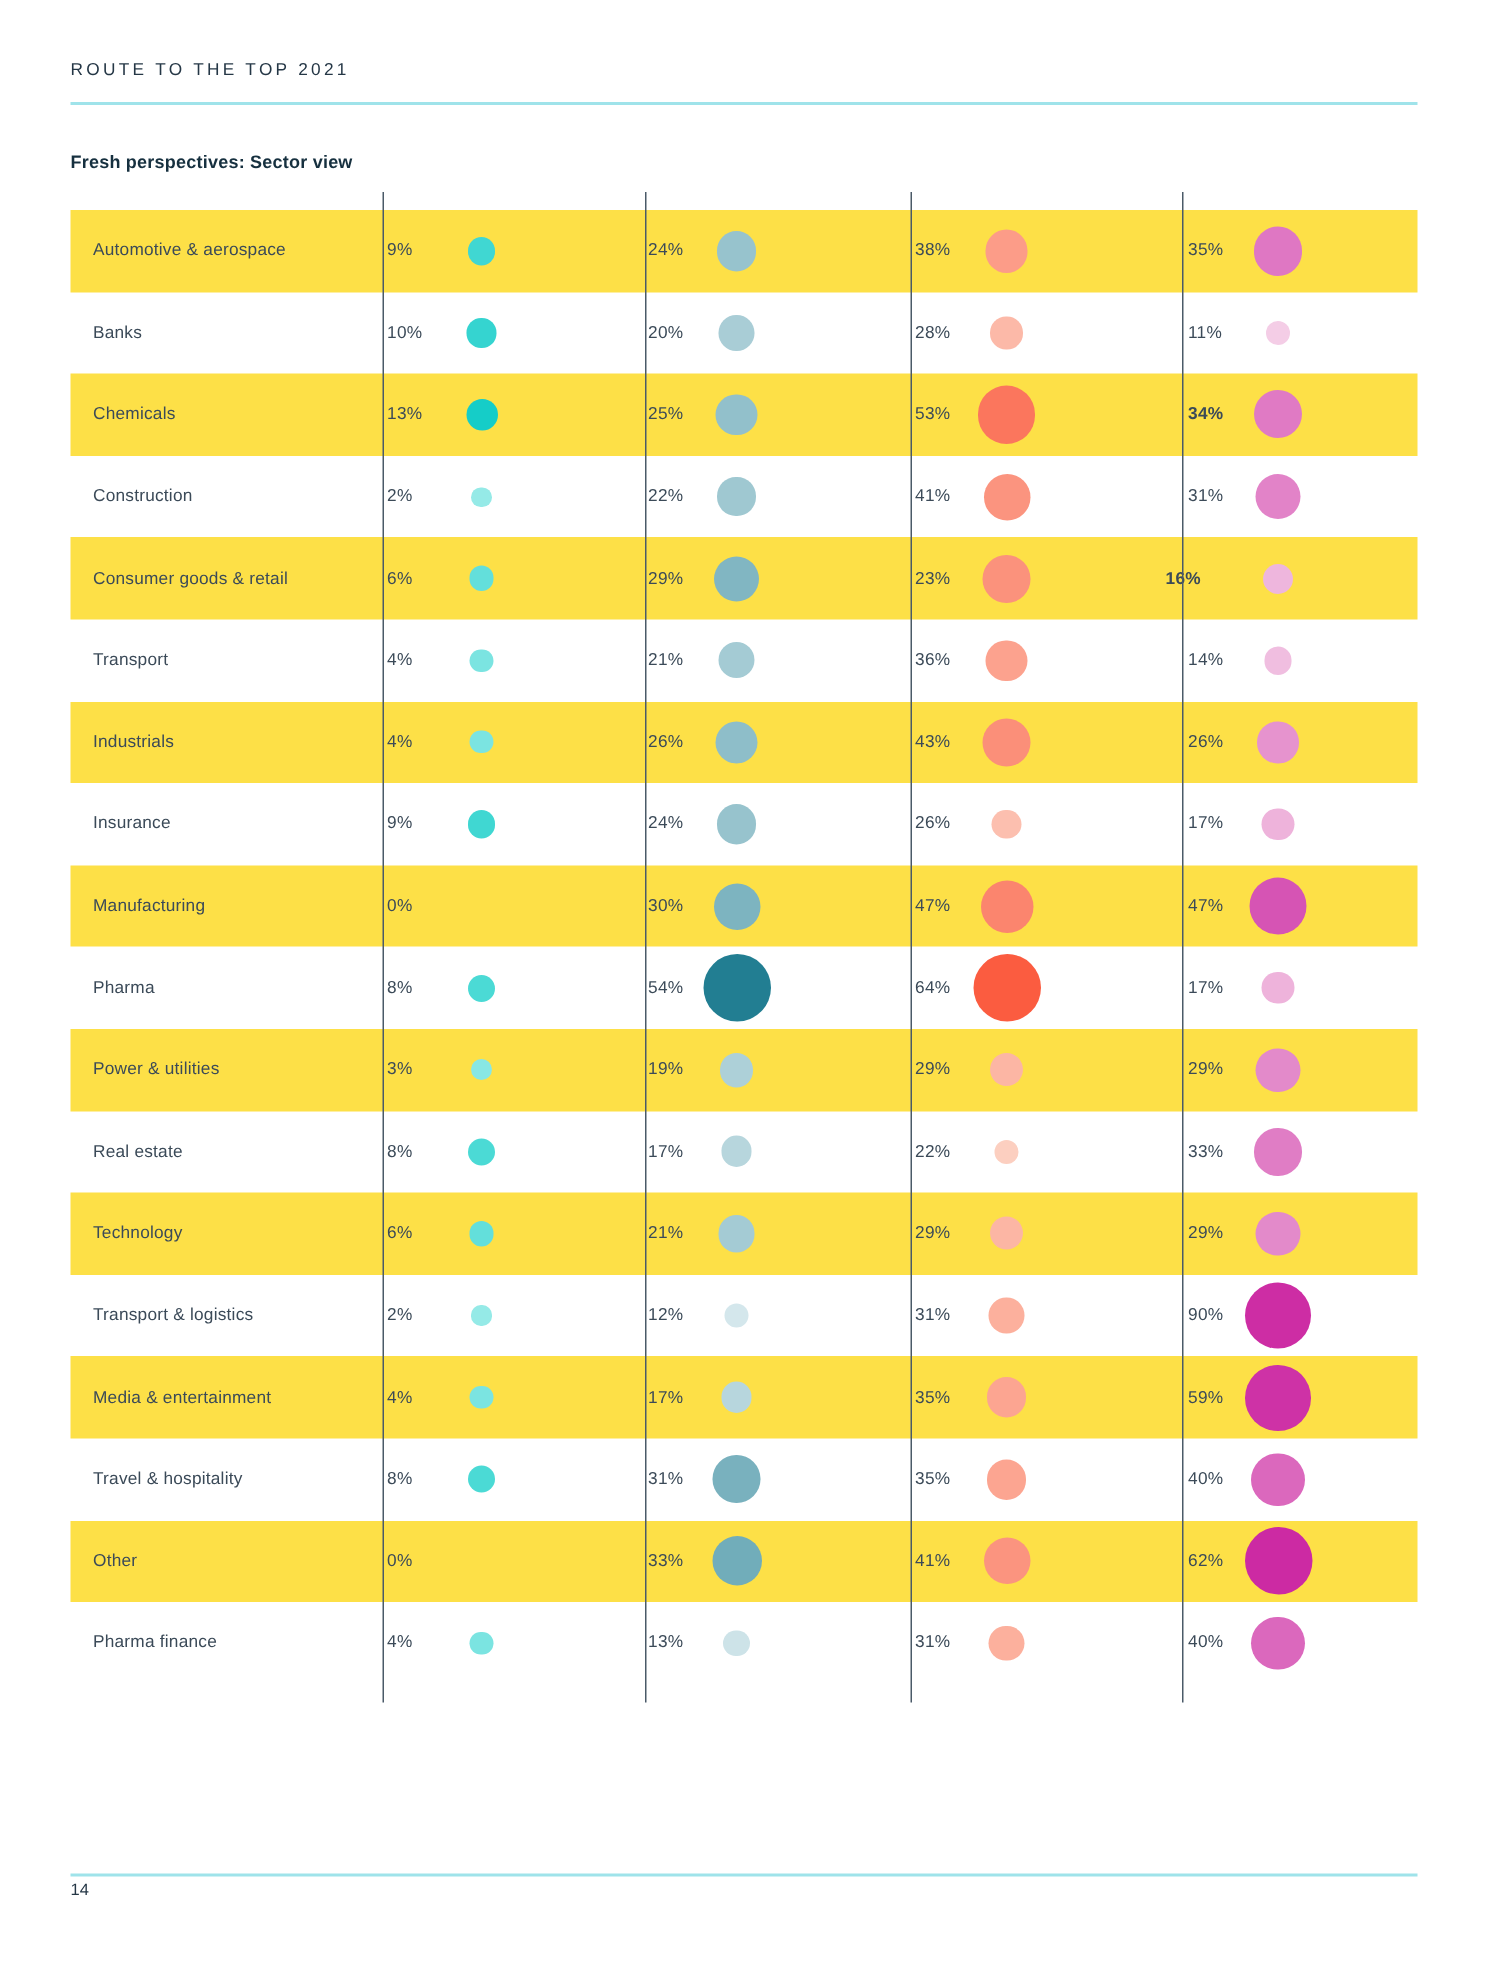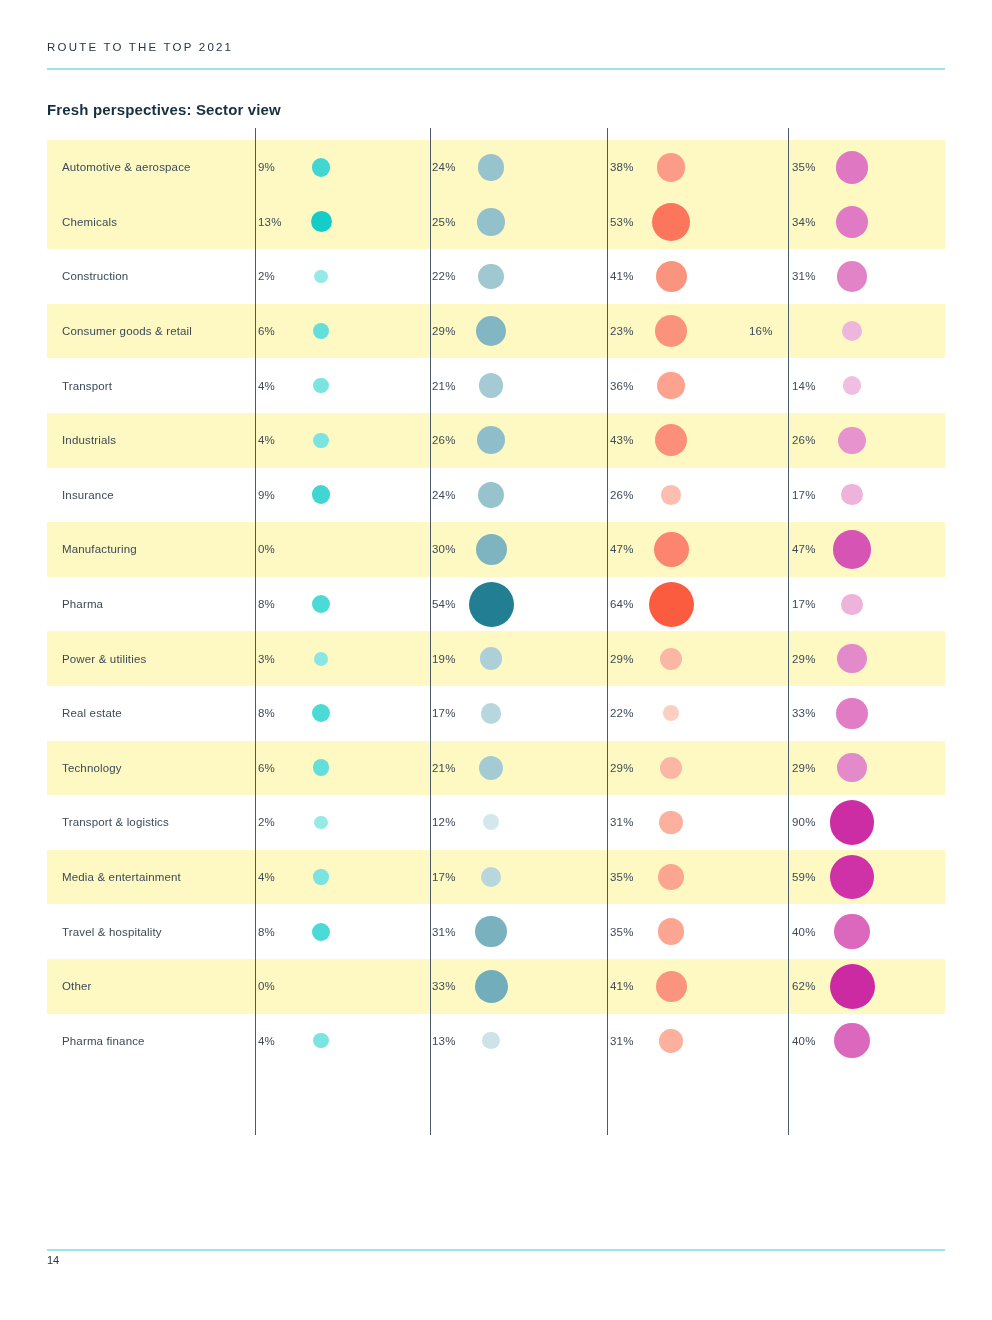--- a/index.html
+++ b/index.html
@@ -37,21 +37,21 @@
     left: 47px;
     top: 68px;
     width: 898px;
     height: 2px;
     background: #9fe3ea;
   }
   .page-title {
     position: absolute;
     left: 47px;
     top: 101px;
-    font-size: 15px;
+    font-size: 12px;
     font-weight: bold;
     color: #16303f;
     letter-spacing: 0.15px;
   }
 
   
   .table {
     position: absolute;
     left: 47px;
     top: 140px;
@@ -70,21 +70,21 @@
   }
   .grid {
     position: relative;
     margin-top: 0px;
   }
   .row {
     position: relative;
     height: 54.6px;
     box-sizing: border-box;
   }
-  .row.alt { background: #fef9c3; }
+  .row.alt { background: #fde047; }
   .row-label {
     position: absolute;
     left: 15px;
     top: 50%;
     transform: translateY(-50%);
     font-size: 11.5px;
     color: #3b4a58;
     white-space: nowrap;
     letter-spacing: 0.15px;
   }
@@ -159,35 +159,54 @@
           </div>
           <div class="cell-val" style="left: 563px;">38%</div>
           <div class="bubble-wrap" style="left: 597px;">
             <div class="bubble" style="width: 28.9px; height: 28.9px; background: rgb(252, 156, 136);"></div>
           </div>
           <div class="cell-val" style="left: 745px;">35%</div>
           <div class="bubble-wrap" style="left: 778px;">
             <div class="bubble" style="width: 32.5px; height: 32.5px; background: rgb(223, 119, 195);"></div>
           </div>
         </div>
+        <div class="row">
+          <div class="row-label">Banks</div>
+          <div class="cell-val" style="left: 211px;">10%</div>
+          <div class="bubble-wrap" style="left: 247px;">
+            <div class="bubble" style="width: 19.4px; height: 19.4px; background: rgb(53, 212, 208);"></div>
+          </div>
+          <div class="cell-val" style="left: 385px;">20%</div>
+          <div class="bubble-wrap" style="left: 417px;">
+            <div class="bubble" style="width: 23.5px; height: 23.5px; background: rgb(169, 205, 214);"></div>
+          </div>
+          <div class="cell-val" style="left: 563px;">28%</div>
+          <div class="bubble-wrap" style="left: 597px;">
+            <div class="bubble" style="width: 21.3px; height: 21.3px; background: rgb(252, 185, 168);"></div>
+          </div>
+          <div class="cell-val" style="left: 745px;">11%</div>
+          <div class="bubble-wrap" style="left: 778px;">
+            <div class="bubble" style="width: 16px; height: 16px; background: rgb(244, 205, 230);"></div>
+          </div>
+        </div>
         <div class="row alt">
           <div class="row-label">Chemicals</div>
           <div class="cell-val" style="left: 211px;">13%</div>
           <div class="bubble-wrap" style="left: 247px;">
             <div class="bubble" style="width: 21px; height: 21px; background: rgb(21, 205, 200);"></div>
           </div>
           <div class="cell-val" style="left: 385px;">25%</div>
           <div class="bubble-wrap" style="left: 417px;">
             <div class="bubble" style="width: 27.5px; height: 27.5px; background: rgb(146, 192, 203);"></div>
           </div>
           <div class="cell-val" style="left: 563px;">53%</div>
           <div class="bubble-wrap" style="left: 597px;">
             <div class="bubble" style="width: 38.7px; height: 38.7px; background: rgb(251, 118, 93);"></div>
           </div>
-          <div class="cell-val" style="left: 745px;">34%</div>
+          <div class="cell-val" style="left: 745px; font-weight: bold;">34%</div>
           <div class="bubble-wrap" style="left: 778px;">
             <div class="bubble" style="width: 32px; height: 32px; background: rgb(224, 122, 196);"></div>
           </div>
         </div>
         <div class="row">
           <div class="row-label">Construction</div>
           <div class="cell-val" style="left: 211px;">2%</div>
           <div class="bubble-wrap" style="left: 247px;">
             <div class="bubble" style="width: 13.1px; height: 13.1px; background: rgb(149, 234, 231);"></div>
           </div>
@@ -211,21 +230,21 @@
             <div class="bubble" style="width: 16.8px; height: 16.8px; background: rgb(99, 223, 219);"></div>
           </div>
           <div class="cell-val" style="left: 385px;">29%</div>
           <div class="bubble-wrap" style="left: 417px;">
             <div class="bubble" style="width: 30.3px; height: 30.3px; background: rgb(129, 182, 194);"></div>
           </div>
           <div class="cell-val" style="left: 563px;">23%</div>
           <div class="bubble-wrap" style="left: 597px;">
             <div class="bubble" style="width: 31.7px; height: 31.7px; background: rgb(251, 146, 124);"></div>
           </div>
-          <div class="cell-val" style="left: 702px;">16%</div>
+          <div class="cell-val" style="left: 730px; font-weight: bold;">16%</div>
           <div class="bubble-wrap" style="left: 778px;">
             <div class="bubble" style="width: 20.3px; height: 20.3px; background: rgb(238, 182, 221);"></div>
           </div>
         </div>
         <div class="row">
           <div class="row-label">Transport</div>
           <div class="cell-val" style="left: 211px;">4%</div>
           <div class="bubble-wrap" style="left: 247px;">
             <div class="bubble" style="width: 15.2px; height: 15.2px; background: rgb(123, 228, 225);"></div>
           </div>

